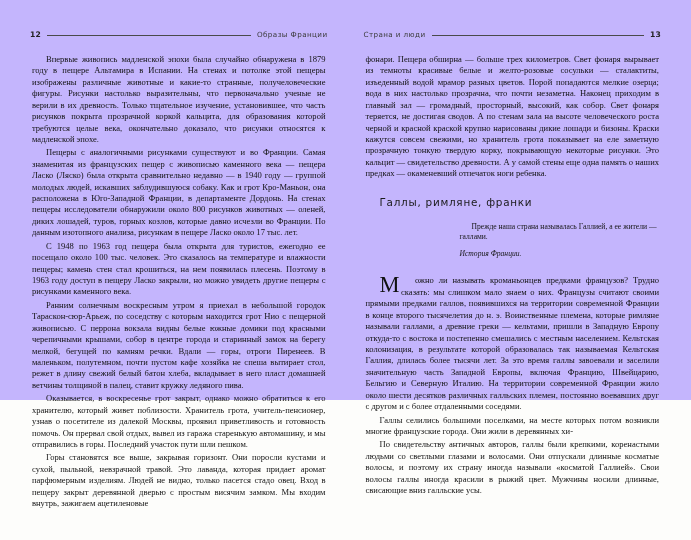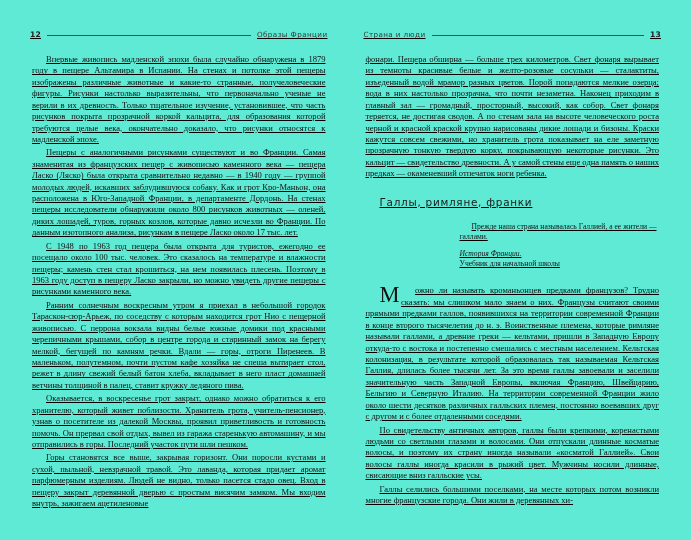--- a/index.html
+++ b/index.html
@@ -16,24 +16,23 @@
   .spread {
     position: relative;
     width: 691px;
     height: 540px;
     background: #fdfdfb;
     display: flex;
   }
   .page {
     position: relative;
     width: 345.5px;
-    height: 540px;
+    height: 400px;
     box-sizing: border-box;
-    background: #5eead4;
-    text-decoration: underline;
+    background: #c4b5fd;
   }
   .page-left  { padding: 28px 18px 10px 30px; }
   .page-right { padding: 28px 30px 10px 18px; }
 
   
   .runhead {
     display: flex;
     align-items: center;
     gap: 6px;
     height: 13px;
@@ -167,26 +166,25 @@
     <div class="col">
 
       <p class="cont">фонари. Пещера обширна — больше трех километров. Свет фонаря вырывает из темноты красивые белые и желто-розовые сосульки — сталактиты, изъеденный водой мрамор разных цветов. Порой попадаются мелкие озерца; вода в них настолько прозрачна, что почти незаметна. Наконец приходим в главный зал — громадный, просторный, высокий, как собор. Свет фонаря теряется, не достигая сводов. А по стенам зала на высоте человеческого роста черной и красной краской крупно нарисованы дикие лошади и бизоны. Краски кажутся совсем свежими, но хранитель грота показывает на еле заметную прозрачную тонкую твердую корку, покрывающую некоторые рисунки. Это кальцит — свидетельство древности. А у самой стены еще одна память о наших предках — окаменевший отпечаток ноги ребенка.</p>
 
       <h2 class="sec-head">Галлы, римляне, франки</h2>
 
       <div class="epigraph">
         <div class="epi-text">Прежде наша страна называлась Галлией, а ее жители — галлами.</div>
         <div class="epi-source">
           <span class="src-title">История Франции.</span>
-          <span class="src-sub">Учебник для начальной школы</span>
         </div>
       </div>
 
       <p class="dropcap-para"><span class="dropcap">М</span><span>ожно ли называть кроманьонцев предками французов? Трудно сказать: мы слишком мало знаем о них. Французы считают своими прямыми предками галлов, появившихся на территории современной Франции в конце второго тысячелетия до н. э. Воинственные племена, которые римляне называли галлами, а древние греки — кельтами, пришли в Западную Европу откуда-то с востока и постепенно смешались с местным населением. Кельтская колонизация, в результате которой образовалась так называемая Кельтская Галлия, длилась более тысячи лет. За это время галлы завоевали и заселили значительную часть Западной Европы, включая Францию, Швейцарию, Бельгию и Северную Италию. На территории современной Франции жило около шести десятков различных галльских племен, постоянно воевавших друг с другом и с более отдаленными соседями.</span></p>
 
+      <p>Галлы селились большими поселками, на месте которых потом возникли многие французские города. Они жили в деревянных хи-</p>
       <p>По свидетельству античных авторов, галлы были крепкими, коренастыми людьми со светлыми глазами и волосами. Они отпускали длинные косматые волосы, и поэтому их страну иногда называли «косматой Галлией». Свои волосы галлы иногда красили в рыжий цвет. Мужчины носили длинные, свисающие вниз галльские усы.</p>
-      <p>Галлы селились большими поселками, на месте которых потом возникли многие французские города. Они жили в деревянных хи-</p>
 
     </div>
 
   </div>
 
 </div>
 
 </body></html>

